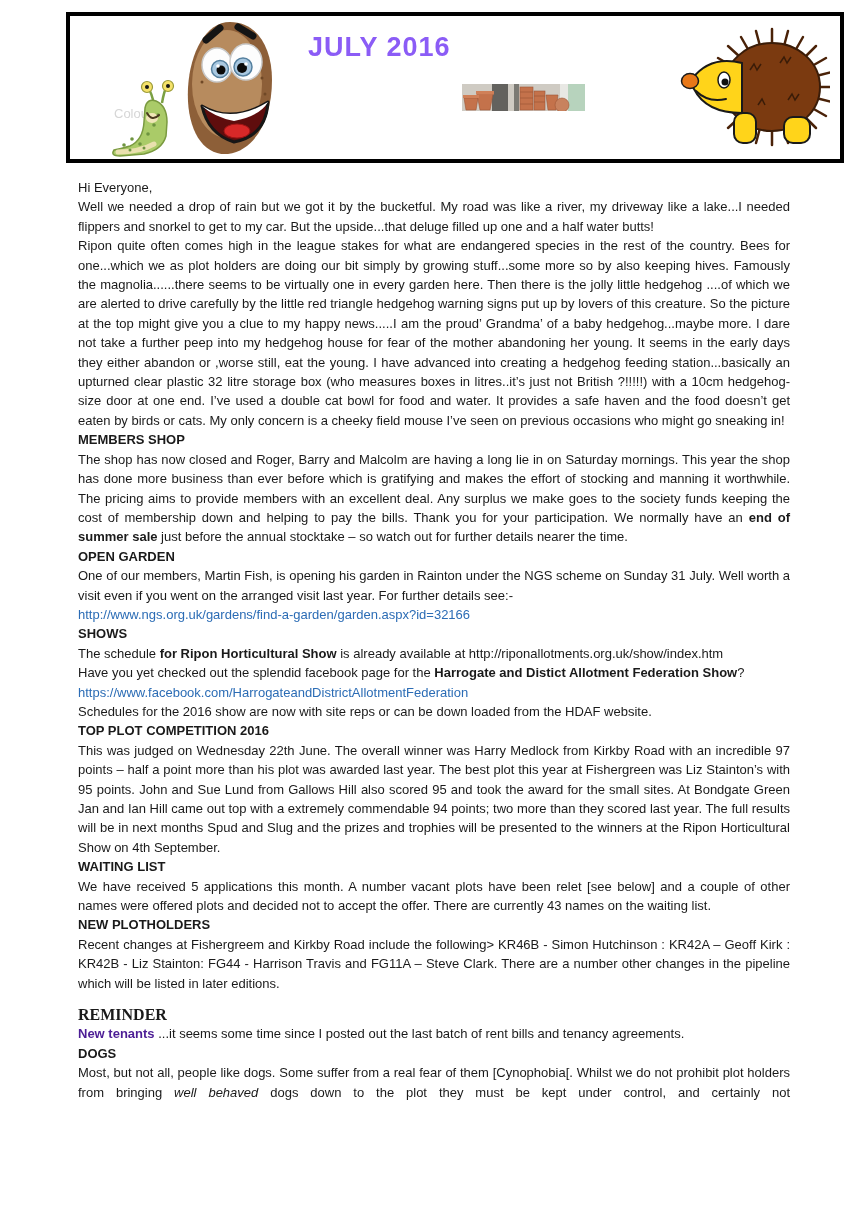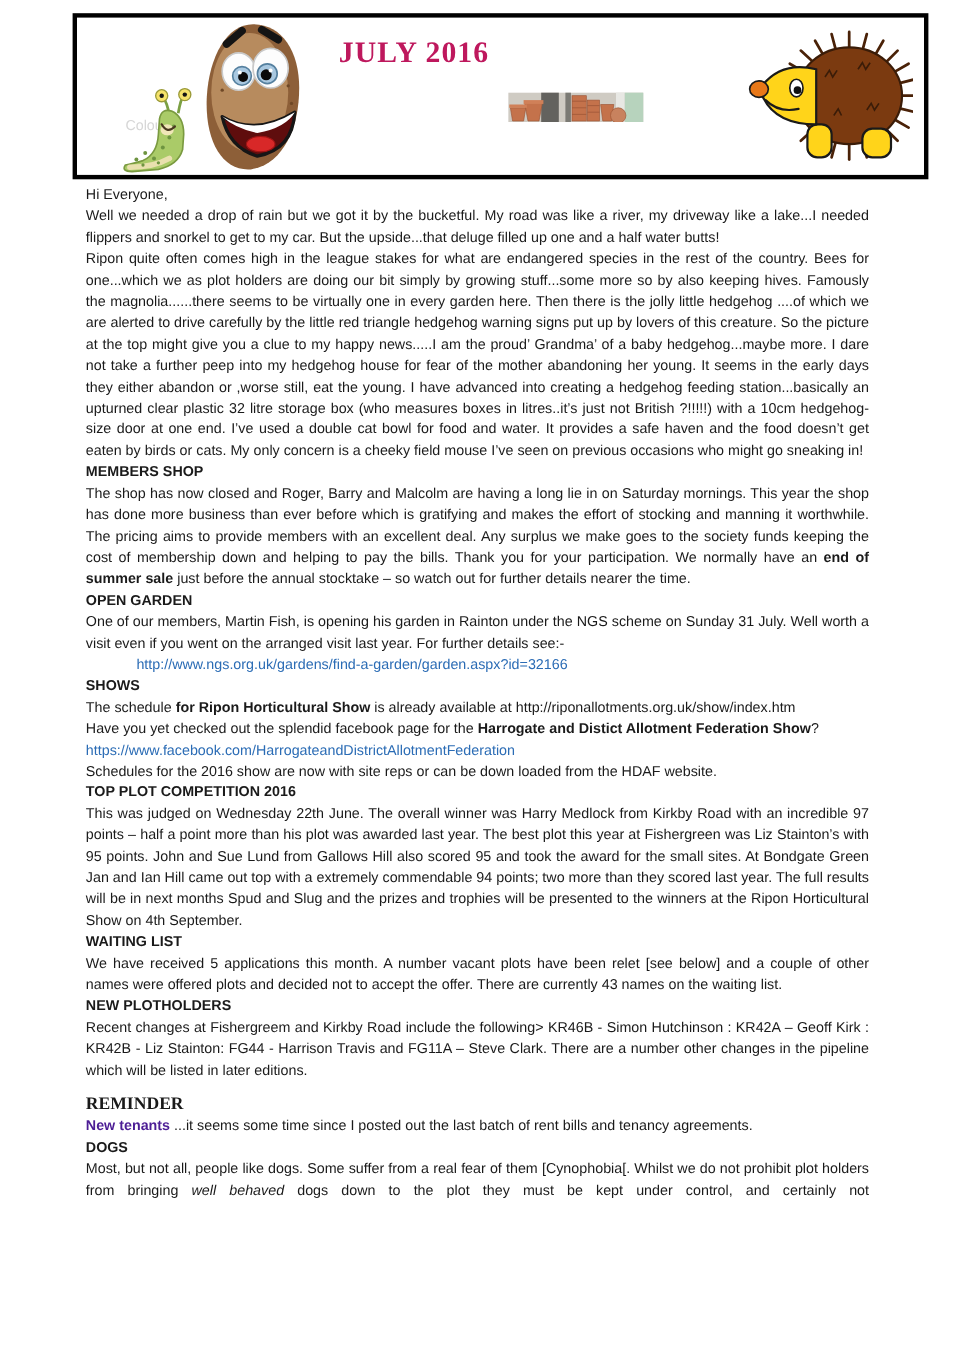--- a/index.html
+++ b/index.html
@@ -1,25 +1,25 @@
 <!DOCTYPE html>
 <html><head>
 <meta charset="utf-8">
 <style>
   html,body{margin:0;padding:0;background:#ffffff;}
   .page{position:relative;width:868px;height:1228px;background:#ffffff;overflow:hidden;
         font-family:"Liberation Sans",sans-serif;color:#1a1a1a;}
   .header-box{position:absolute;left:66px;top:12px;width:770px;height:143px;
               border:4px solid #000;background:#fff;}
   .newsletter-title{position:absolute;left:238px;top:16px;
-        font-family:Liberation Serif, serif;font-weight:bold;font-size:27px;color:#be185d;
+        font-family:Liberation Sans, sans-serif;font-weight:bold;font-size:27px;color:#8b5cf6;
         letter-spacing:1px;}
   .watermark{position:absolute;left:44px;top:90px;color:#d6d6d6;font-size:13px;}
   .img-abs{position:absolute;}
-  .body-text{position:absolute;left:78px;top:167px;width:712px;
+  .body-text{position:absolute;left:78px;top:178px;width:712px;
              font-size:13px;line-height:19.4px;}
   .block{margin:0;}
   .para{text-align:justify;}
   .para.cont{text-align-last:justify;}
   .heading{font-weight:700;}
   .heading-serif{font-family:"Liberation Serif",serif;font-weight:700;font-size:16px;margin-top:12px;}
   a.link{display:block;text-decoration:none;cursor:pointer;}
   span.bold{font-weight:700;}
   span.redbold{font-weight:700;}
   span.italic{font-style:italic;}
@@ -147,21 +147,21 @@
   </div>
 
   <div class="body-text">
       <div class="block para"><span class="normal">Hi Everyone,</span></div>
       <div class="block para"><span class="normal">Well we needed a drop of rain but we got it by the bucketful. My road was like a river, my driveway like a lake...I needed flippers and snorkel to get to my car. But the upside...that deluge filled up one and a half water butts!</span></div>
       <div class="block para"><span class="normal">Ripon quite often comes high in the league stakes for what are endangered species in the rest of the country. Bees for one...which we as plot holders are doing our bit simply by growing stuff...some more so by also keeping hives. Famously the magnolia......there seems to be virtually one in every garden here. Then there is  the jolly little hedgehog ....of which we are alerted  to drive carefully  by the little red triangle hedgehog warning signs put up by lovers of this creature. So the picture at the top might give you a clue to my happy news.....I am the proud’ Grandma’ of a baby hedgehog...maybe more. I dare not  take  a further peep into my hedgehog house for fear of the mother abandoning her young. It seems in the early days they either abandon or ,worse still, eat the young. I have advanced into creating a hedgehog feeding station...basically an  upturned  clear plastic 32 litre storage box (who measures boxes in litres..it’s just not British ?!!!!!) with a 10cm hedgehog- size door at one end. I’ve used a double cat bowl for food and water. It provides a safe haven and the food doesn’t get eaten by birds or cats. My only concern is a cheeky field mouse  I’ve seen on previous occasions who might go sneaking in!</span></div>
       <div class="block heading"><span class="normal">MEMBERS SHOP</span></div>
       <div class="block para"><span class="normal">The shop has now closed and Roger, Barry and Malcolm are having a long lie in on Saturday mornings. This year the shop has done more business than ever before which is gratifying and makes the effort of stocking and manning it worthwhile. The pricing aims to provide members with an excellent deal.  Any surplus we make goes to the society funds keeping the cost of membership down and helping to pay the bills.  Thank you for your participation.  We normally have an </span><span class="bold">end of summer sale</span><span class="normal"> just before the annual stocktake – so watch out for further details nearer the time.</span></div>
       <div class="block heading"><span class="normal">OPEN GARDEN</span></div>
       <div class="block para"><span class="normal">One of our members, Martin Fish, is opening his garden in Rainton under the NGS scheme on Sunday 31 July. Well worth a visit even if you went on the arranged visit last year. For further details see:-</span></div>
-      <a href="#" class="block link" style="color: rgb(43, 108, 181); margin-left: 46px;"><span class="normal">http://www.ngs.org.uk/gardens/find-a-garden/garden.aspx?id=32166</span></a>
+      <a href="#" class="block link" style="color: rgb(43, 108, 181);"><span class="normal">http://www.ngs.org.uk/gardens/find-a-garden/garden.aspx?id=32166</span></a>
       <div class="block heading"><span class="normal">SHOWS</span></div>
       <div class="block para"><span class="normal">The schedule </span><span class="bold">for Ripon Horticultural Show</span><span class="normal"> is already available at http://riponallotments.org.uk/show/index.htm</span></div>
       <div class="block para"><span class="normal">Have you yet checked out the splendid facebook page for the </span><span class="bold">Harrogate and Distict Allotment Federation Show</span><span class="normal">?</span></div>
       <a href="#" class="block link" style="color: rgb(43, 108, 181);"><span class="normal">https://www.facebook.com/HarrogateandDistrictAllotmentFederation</span></a>
       <div class="block para"><span class="normal">Schedules for the 2016 show are now with site reps or can be down loaded from the HDAF website.</span></div>
       <div class="block heading"><span class="normal">TOP PLOT COMPETITION 2016</span></div>
       <div class="block para"><span class="normal">This was judged on Wednesday 22th June.  The overall winner was Harry Medlock from Kirkby Road with an incredible 97 points – half a point more than his plot was awarded last year.  The best plot this year at Fishergreen was Liz Stainton’s with 95 points.  John and Sue Lund from Gallows Hill also scored 95 and took the award for the small sites.  At Bondgate Green Jan and Ian Hill came out top with a extremely commendable 94 points; two more than they scored last year.  The full results will be in next months Spud and Slug and the prizes and trophies will be presented to the winners at the Ripon Horticultural Show on 4th September.</span></div>
       <div class="block heading"><span class="normal">WAITING LIST</span></div>
       <div class="block para"><span class="normal">We have received 5 applications this month.  A number vacant plots have been relet [see below] and a couple of other names were offered plots and decided not to accept the offer.  There are currently 43 names on the waiting list.</span></div>
       <div class="block heading"><span class="normal">NEW PLOTHOLDERS</span></div>

